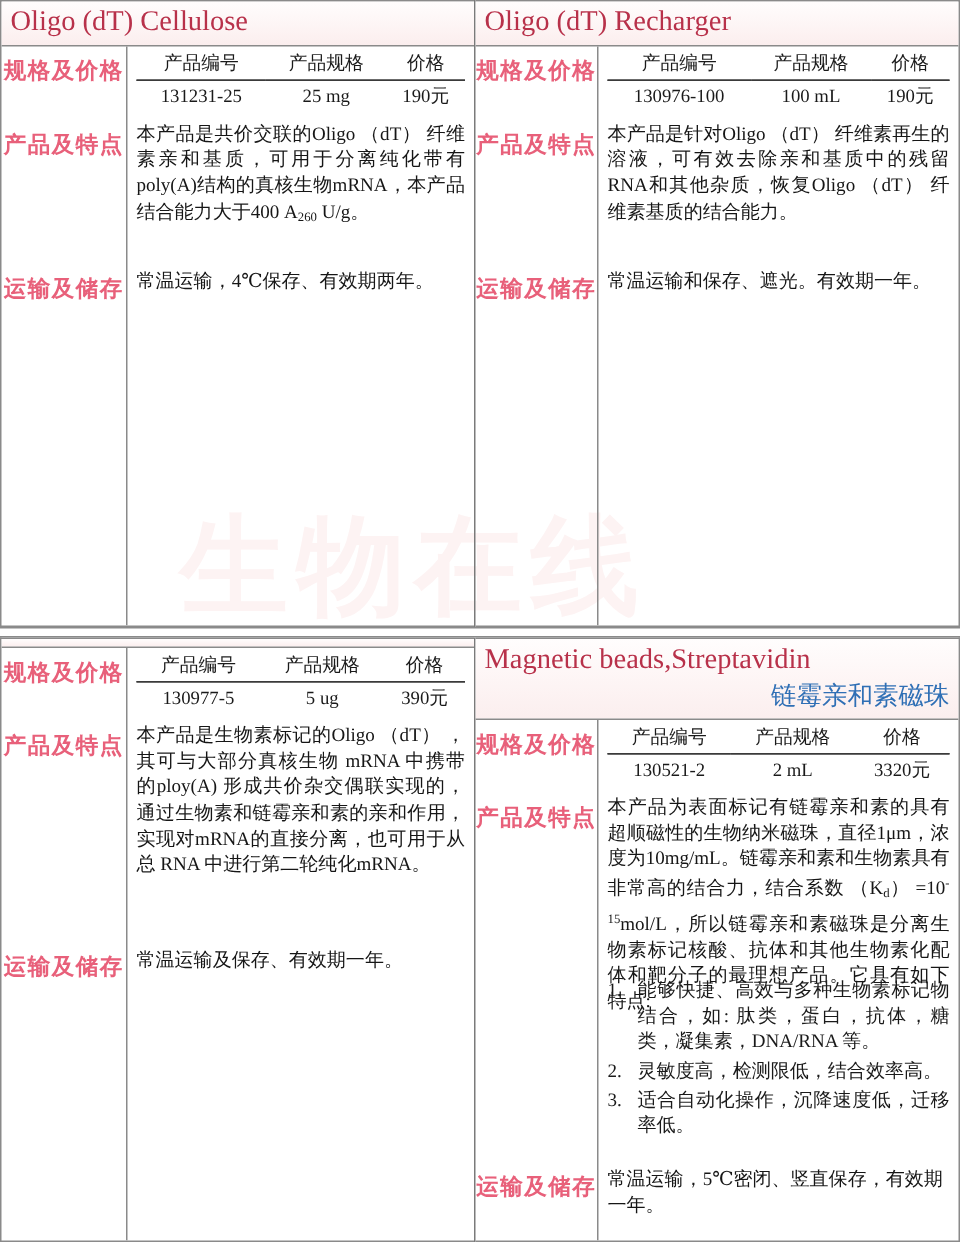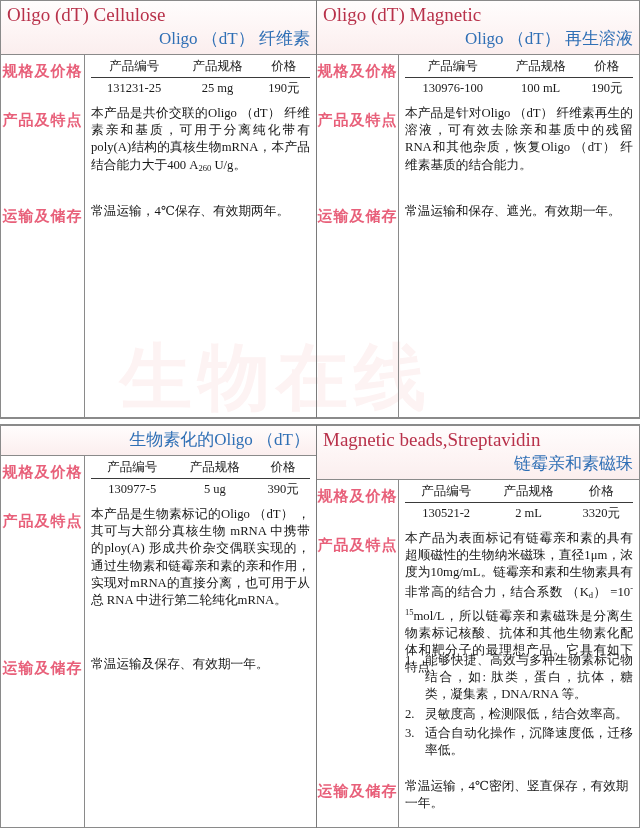--- a/index.html
+++ b/index.html
@@ -200,21 +200,20 @@
 
 <div class="page">
 
   <div class="watermark">生物在线</div>
 
   <div class="grid">
 
     <div class="card left">
       <div class="card-header">
         <div class="title-en">Oligo (dT) Cellulose</div>
-        <div class="title-cn">Oligo （dT） 纤维素</div>
       </div>
       <div class="card-body">
         <div class="label-col">
           <div class="row-label" style="top:7px">规格及价格</div>
           <div class="row-label" style="top:56px">产品及特点</div>
           <div class="row-label" style="top:152px">运输及储存</div>
         </div>
         <div class="content-col">
 
           <div class="row-content" style="top:2px">
@@ -241,22 +240,21 @@
           <div class="row-content store" style="top:148px">常温运输，4℃保存、有效期两年。</div>
 
         </div>
       </div>
     </div>
 
     <div class="vsep"></div>
 
     <div class="card right">
       <div class="card-header">
-        <div class="title-en">Oligo (dT) Magnetic</div>
-        <div class="title-cn">Oligo （dT） 再生溶液</div>
+        <div class="title-en">Oligo (dT) Recharger</div>
       </div>
       <div class="card-body">
         <div class="label-col">
           <div class="row-label" style="top:7px">规格及价格</div>
           <div class="row-label" style="top:56px">产品及特点</div>
           <div class="row-label" style="top:152px">运输及储存</div>
         </div>
         <div class="content-col">
 
           <div class="row-content" style="top:2px">
@@ -283,21 +281,20 @@
           <div class="row-content store" style="top:148px">常温运输和保存、遮光。有效期一年。</div>
 
         </div>
       </div>
     </div>
 
     <div class="hsep"></div>
 
     <div class="card left">
       <div class="card-header">
-        <div class="title-cn">生物素化的Oligo （dT）</div>
       </div>
       <div class="card-body">
         <div class="label-col">
           <div class="row-label" style="top:7px">规格及价格</div>
           <div class="row-label" style="top:56px">产品及特点</div>
           <div class="row-label" style="top:203px">运输及储存</div>
         </div>
         <div class="content-col">
 
           <div class="row-content" style="top:2px">
@@ -362,20 +359,20 @@
           </div>
 
           <div class="row-content desc compact" style="top:50px">本产品为表面标记有链霉亲和素的具有超顺磁性的生物纳米磁珠，直径1μm，浓度为10mg/mL。链霉亲和素和生物素具有非常高的结合力，结合系数 （K<sub>d</sub>） =10<sup>-15</sup>mol/L，所以链霉亲和素磁珠是分离生物素标记核酸、抗体和其他生物素化配体和靶分子的最理想产品。它具有如下特点:</div>
 
           <ul class="feature-list" style="position:absolute;left:6px;right:6px;top:172px">
             <li><span class="num">1.</span><span>能够快捷、高效与多种生物素标记物结合，如: 肽类，蛋白，抗体，糖类，凝集素，DNA/RNA 等。</span></li>
             <li style="margin-top:2px"><span class="num">2.</span><span>灵敏度高，检测限低，结合效率高。</span></li>
             <li style="margin-top:2px"><span class="num">3.</span><span>适合自动化操作，沉降速度低，迁移率低。</span></li>
           </ul>
 
-          <div class="row-content store" style="top:298px">常温运输，4℃密闭、竖直保存，有效期一年。</div>
+          <div class="row-content store" style="top:298px">常温运输，5℃密闭、竖直保存，有效期一年。</div>
 
         </div>
       </div>
     </div>
 
   </div>
 </div>
 
 </body></html>

